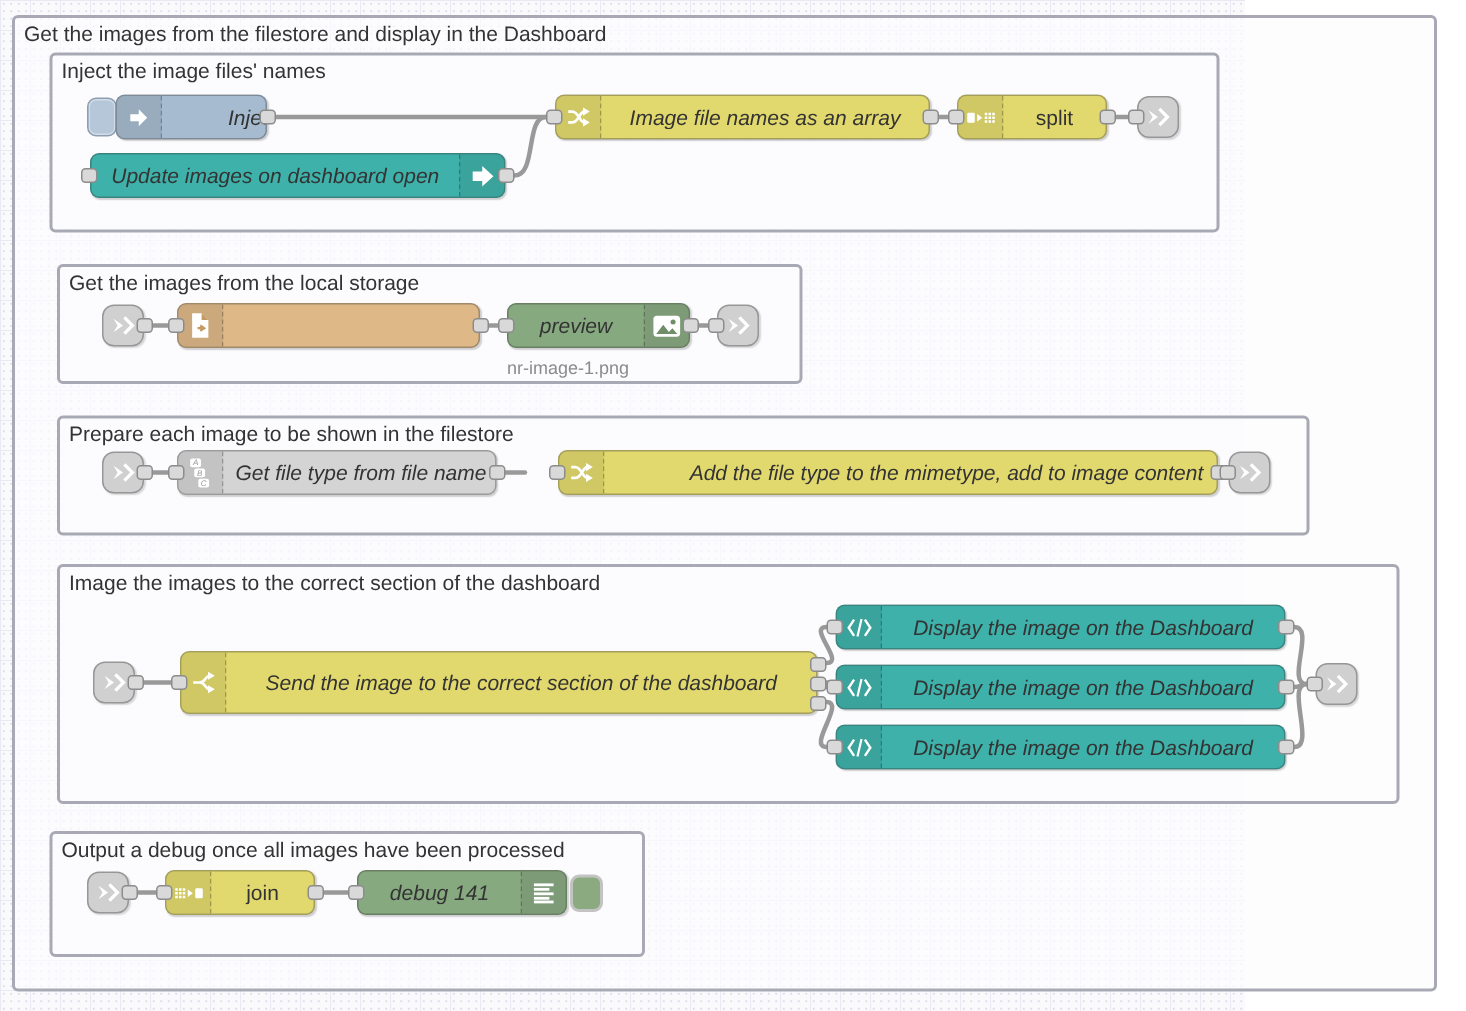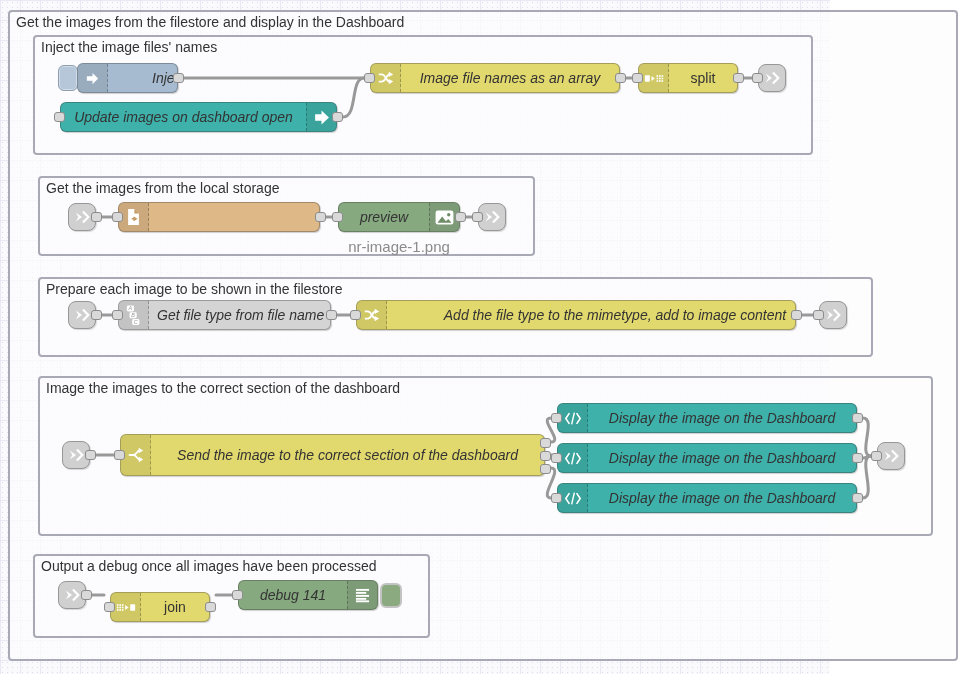--- a/index.html
+++ b/index.html
@@ -69,21 +69,21 @@
     position:absolute; width:20px; height:26px; border-radius:6px;
     background:#b5c7d8; border:1px solid #8d9eb0; z-index:2;
     box-shadow:inset 0 0 0 1px rgba(255,255,255,0.4);
   }
   .debug-btn {
     position:absolute; width:22px; height:25px; border-radius:6px;
     background:#8caa80; border:2px solid #c3c3c3; z-index:2;
   }
 
   .status-txt {
-    position:absolute; font-size:15px; color:#8b8b8b; text-align:center;
+    position:absolute; font-size:12px; color:#8b8b8b; 
     white-space:nowrap; z-index:2;
   }
 </style>
 </head>
 <body>
 
 <div class="canvas">
 
   <div class="group" style="left:8px; top:10px; width:950px; height:651px;">
     <span class="group-title">Get the images from the filestore and display in the Dashboard</span>
@@ -251,21 +251,21 @@
         <text x="6" y="5.7" font-size="6" fill="#9a9a9a" text-anchor="middle" font-family="Liberation Sans, sans-serif">A</text>
         <text x="9" y="13.2" font-size="6" fill="#9a9a9a" text-anchor="middle" font-family="Liberation Sans, sans-serif">B</text>
         <text x="12" y="20.7" font-size="6" fill="#9a9a9a" text-anchor="middle" font-family="Liberation Sans, sans-serif">C</text>
       </svg>
     </span>
     <span class="lbl">Get file type from file name</span>
     <span class="p pi"></span>
     <span class="p po"></span>
   </div>
 
-  <div class="n c-yellow" style="left:356px; top:300px; width:440px;gap:48px;">
+  <div class="n c-yellow" style="left:372px; top:300px; width:440px;gap:48px;">
     <span class="ibox l">
       <svg width="18" height="18" viewBox="0 0 20 20">
         <path d="M2 6h3c5 0 5 8 9 8" stroke="#fff" stroke-width="2" fill="none"></path>
         <path d="M2 14h3c5 0 5-8 9-8" stroke="#fff" stroke-width="2" fill="none"></path>
         <path d="M13 3l5 3-5 3z M13 11l5 3-5 3z" fill="#fff"></path>
       </svg>
     </span>
     <span class="lbl">Add the file type to the mimetype, add to image content</span>
     <span class="p pi"></span>
     <span class="p po"></span>
@@ -347,21 +347,21 @@
   </div>
 
   <div class="ln" style="left:58px; top:581px;">
     <svg width="18" height="18" viewBox="0 0 20 20">
       <path d="M3 5l7 5-7 5 3-5z" fill="#fff"></path>
       <path d="M11 4l6 6-6 6" stroke="#fff" stroke-width="2.4" fill="none"></path>
     </svg>
     <span class="p po"></span>
   </div>
 
-  <div class="n c-yellow" style="left:110px; top:580px; width:100px;margin-top:12px;">
+  <div class="n c-yellow" style="left:110px; top:580px; width:100px;">
     <span class="ibox l">
       <svg width="20" height="13" viewBox="0 0 24 14">
         <g fill="#fff">
           <rect x="1" y="3" width="2" height="2"></rect>
             <rect x="4" y="3" width="2" height="2"></rect>
             <rect x="7" y="3" width="2" height="2"></rect>
           <rect x="1" y="6" width="2" height="2"></rect>
             <rect x="4" y="6" width="2" height="2"></rect>
             <rect x="7" y="6" width="2" height="2"></rect>
           <rect x="1" y="9" width="2" height="2"></rect>

